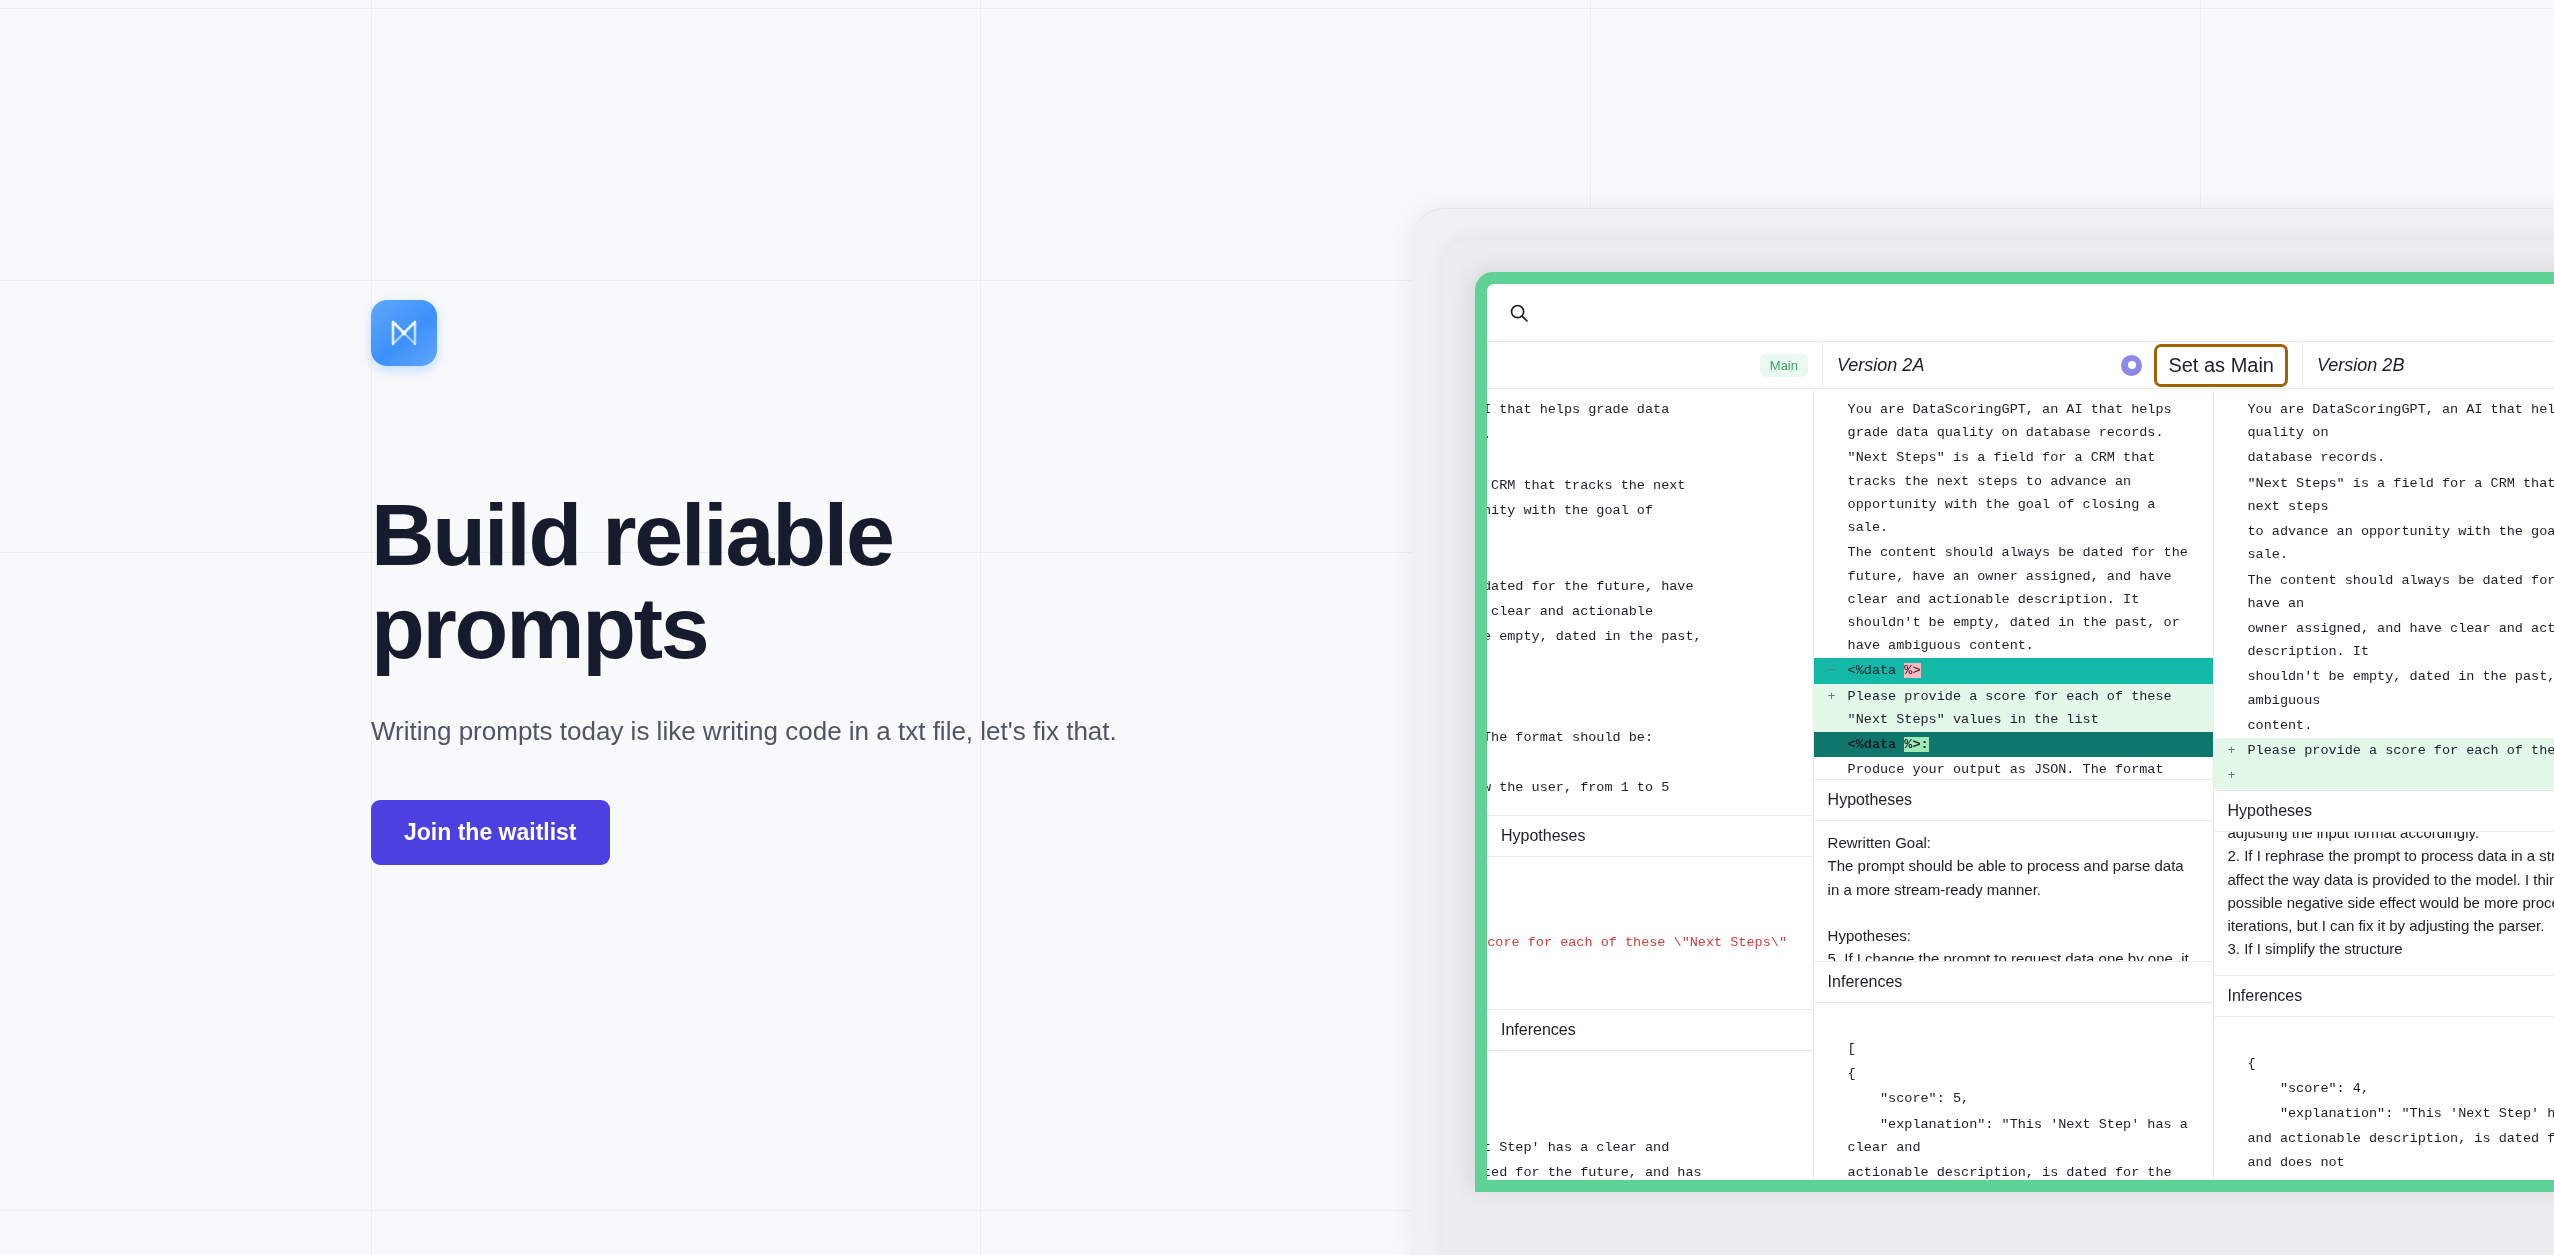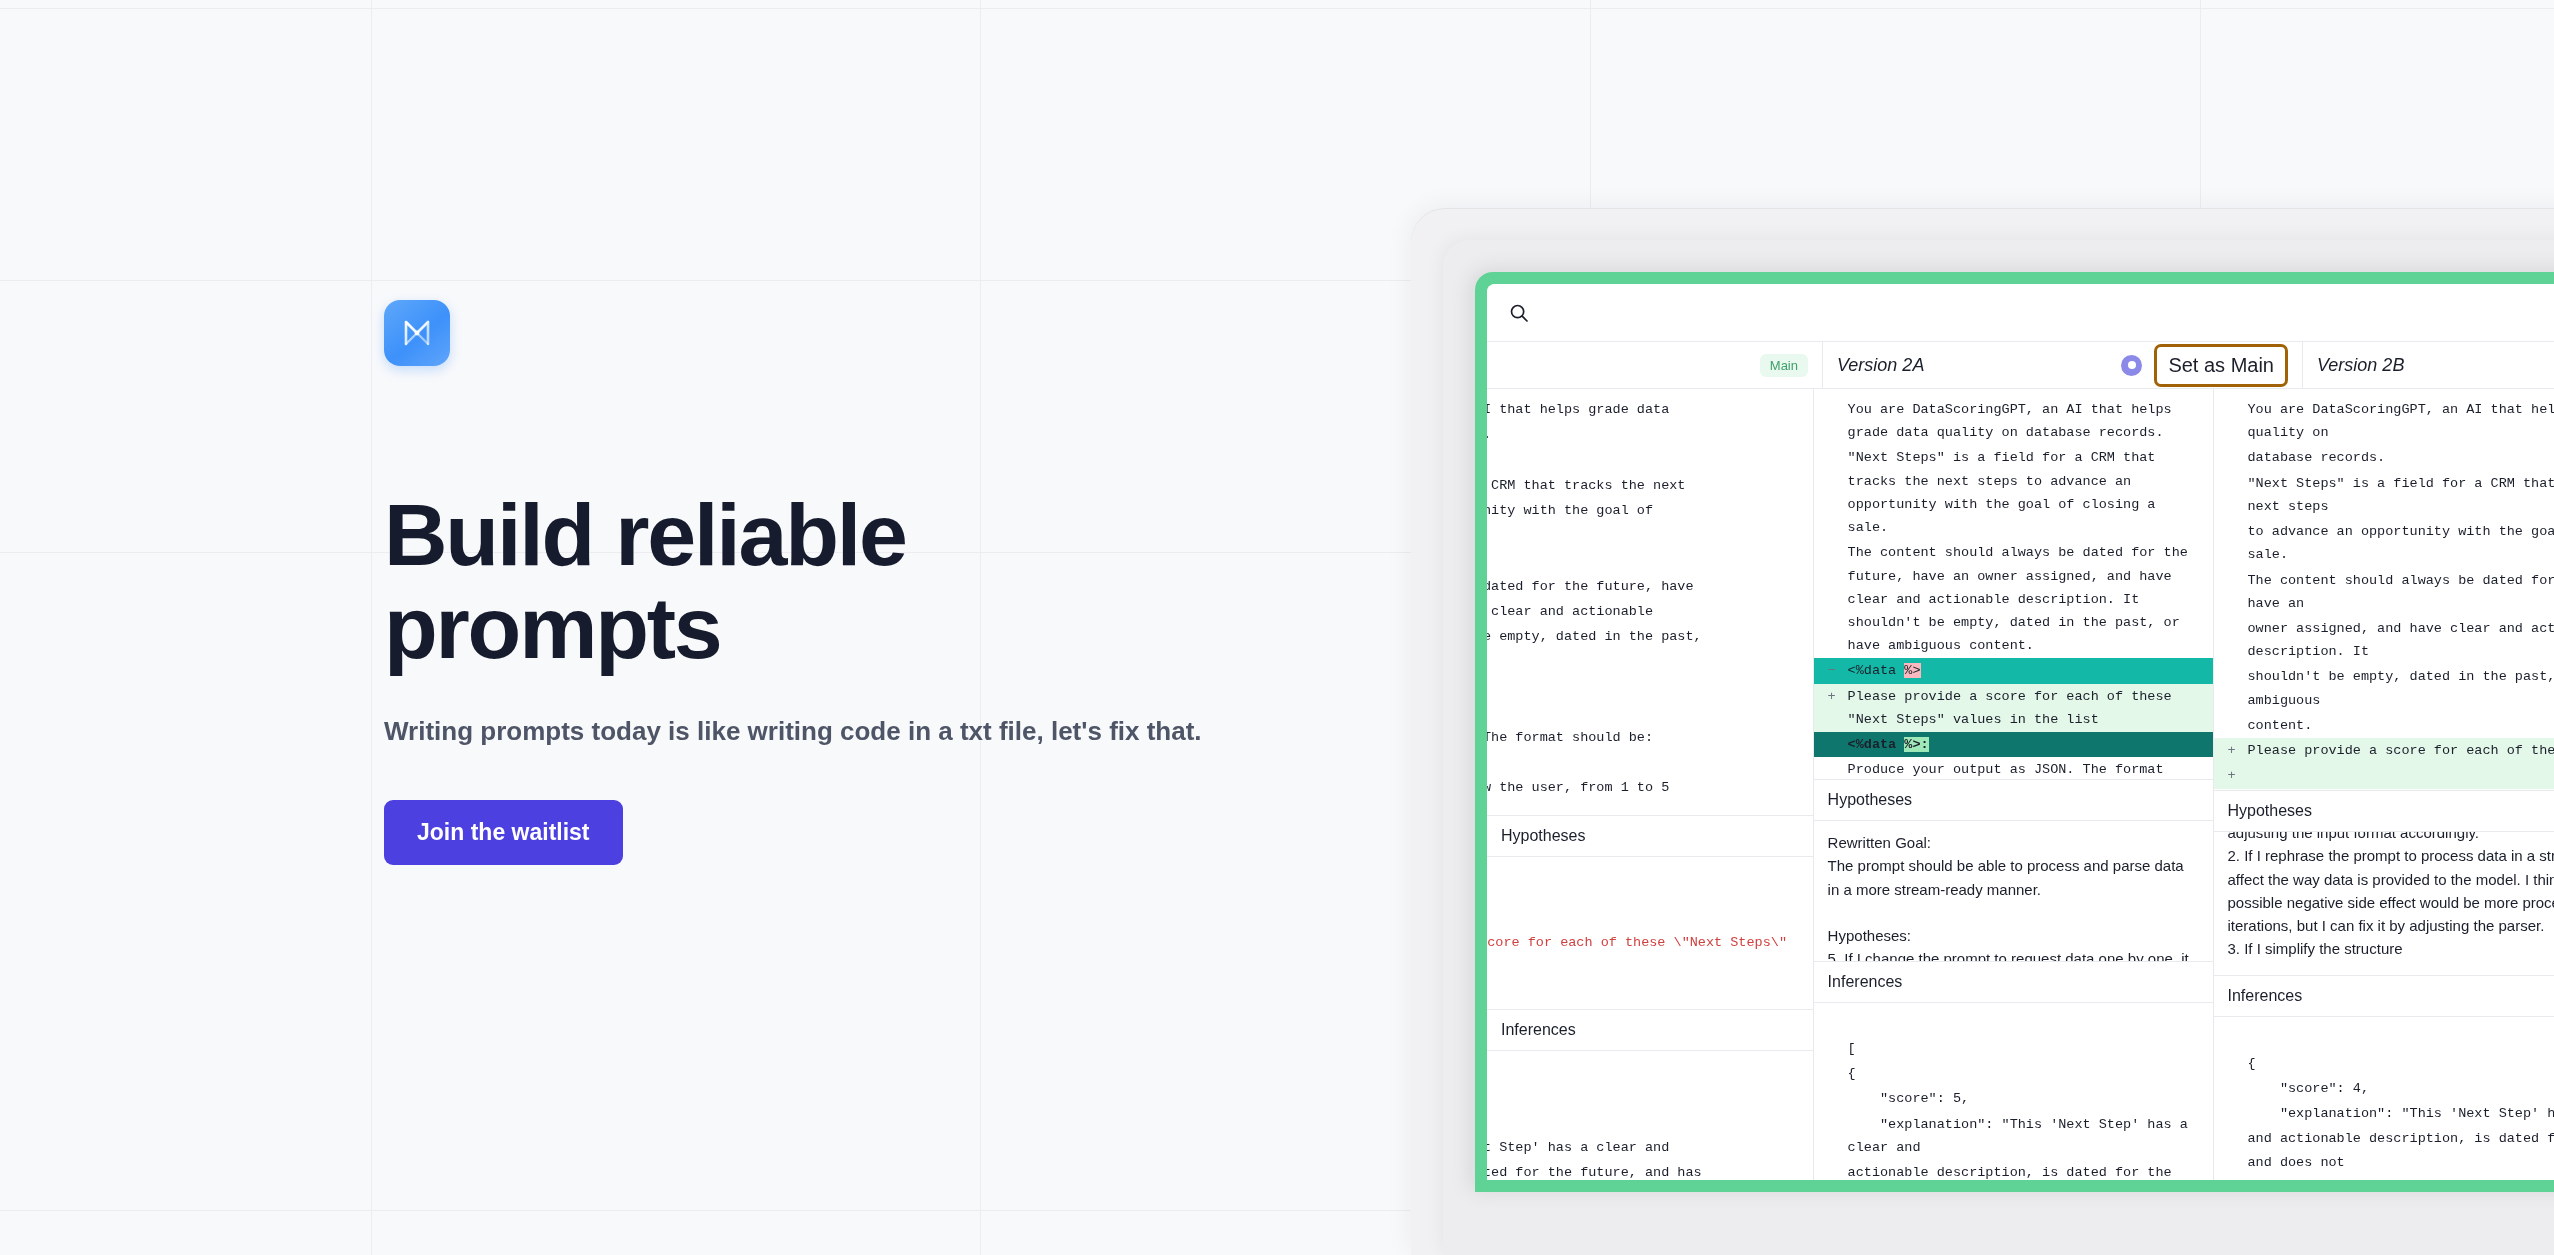--- a/index.html
+++ b/index.html
@@ -20,21 +20,21 @@
     position: absolute;
     background: #ededf1;
     pointer-events: none;
   }
   .grid-v { width: 1px; top: 0; bottom: 0; }
   .grid-h { height: 1px; left: 0; right: 0; }
 
   
   .hero {
     position: absolute;
-    left: 384px; top: 300px;
+    left: 371px; top: 300px;
     width: 1000px;
   }
   .logo-mark {
     width: 66px; height: 66px;
     border-radius: 16px;
     background: linear-gradient(140deg, #5fa8fb 0%, #3d91fa 55%, #60a5fb 100%);
     box-shadow: 0 4px 12px rgba(61,145,250,.28);
     display: flex; align-items: center; justify-content: center;
     margin-bottom: 122px;
   }
@@ -46,21 +46,21 @@
     font-weight: 700;
     letter-spacing: -2.2px;
     color: #161c2d;
     max-width: 620px;
     margin-bottom: 38px;
   }
   p.subhead {
     font-size: 26px;
     line-height: 1.45;
     color: #4d5567;
-    font-weight: 700;
+    font-weight: 400;
     margin-bottom: 50px;
   }
   .cta {
     display: inline-block;
     background: #4c40e0;
     color: #ffffff;
     font-size: 23px;
     font-weight: 700;
     padding: 19px 33px;
     border-radius: 9px;

